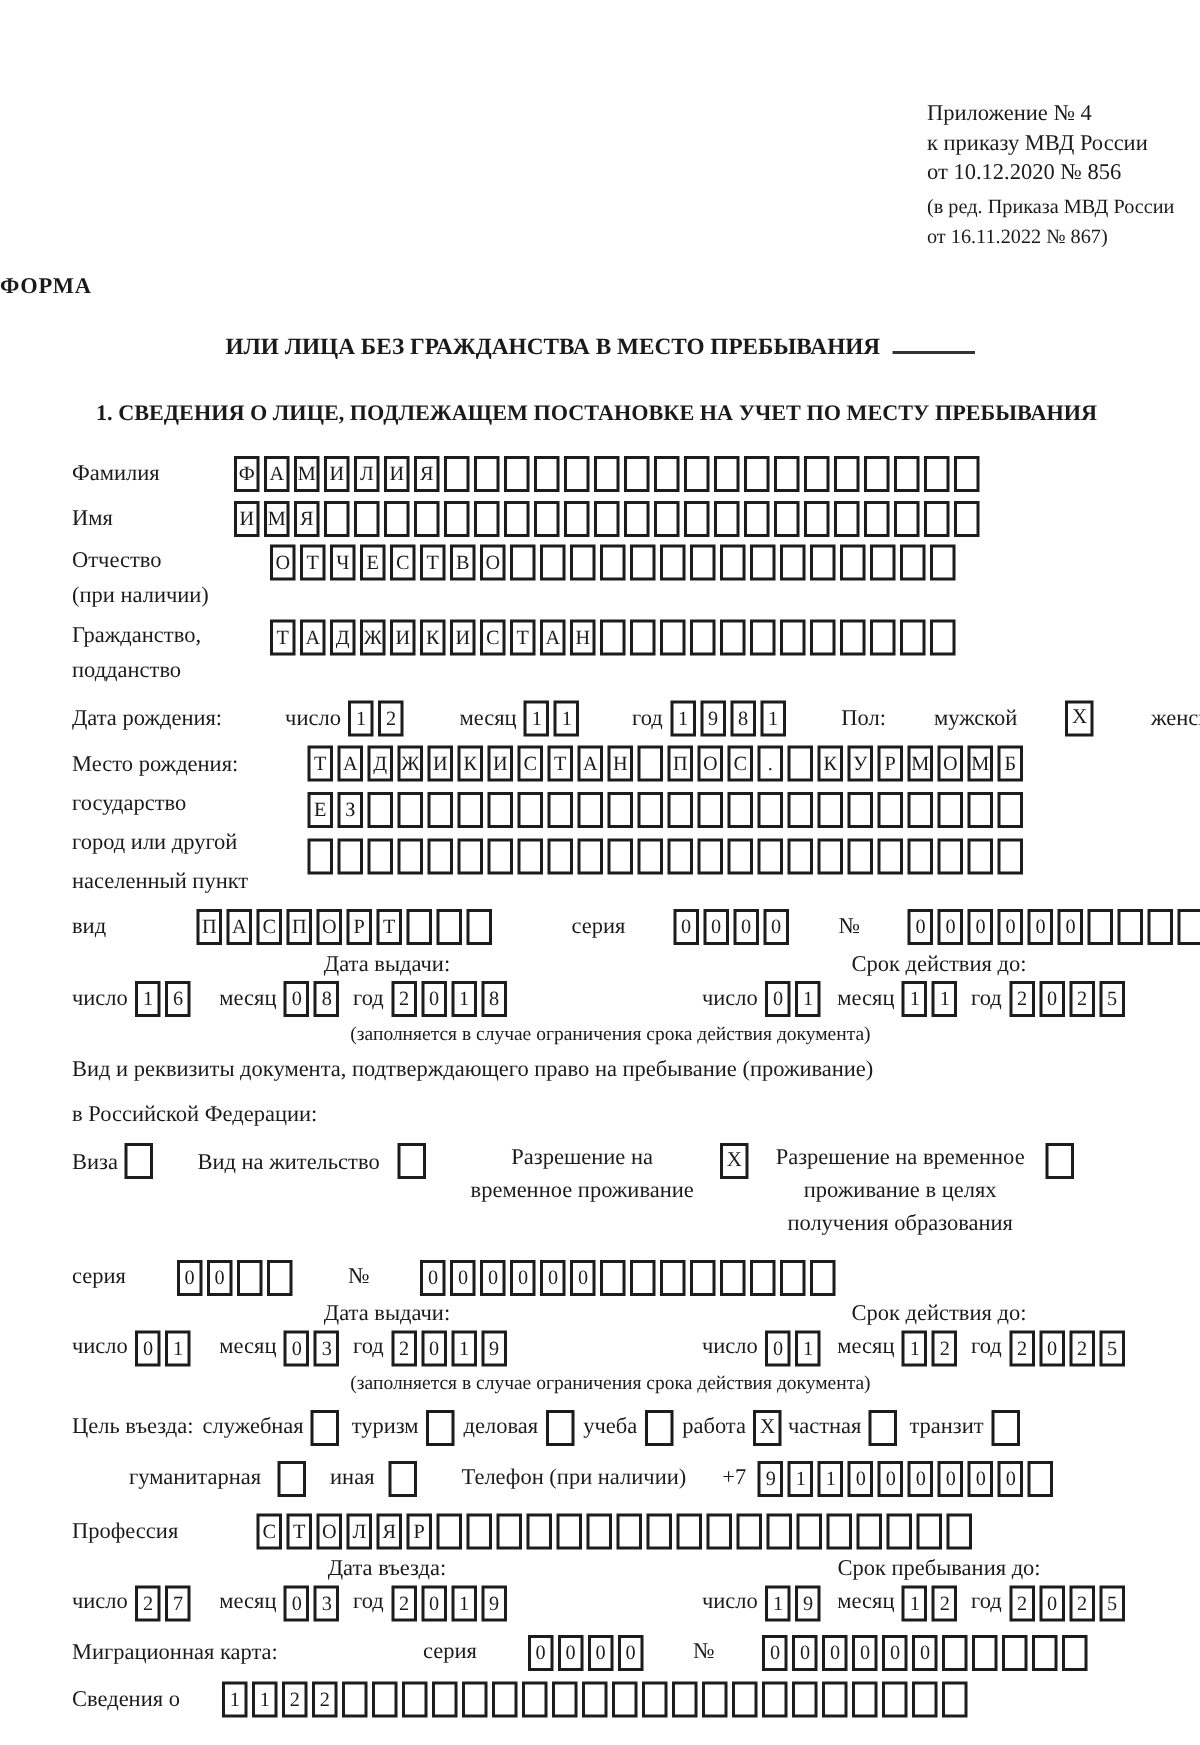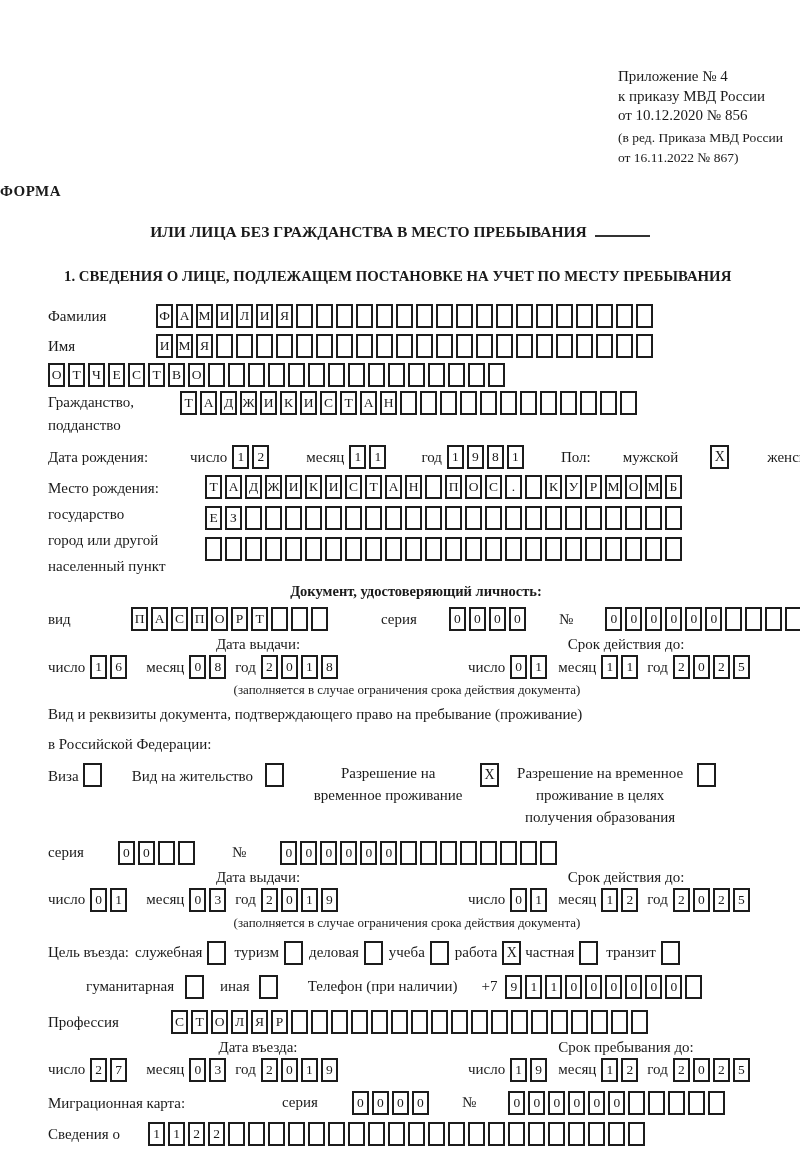--- a/index.html
+++ b/index.html
@@ -141,20 +141,24 @@
           <span class="cell"></span>
           <span class="cell"></span>
           <span class="cell"></span>
           <span class="cell"></span>
           <span class="cell"></span>
           <span class="cell"></span>
         </span>
     </div>
 
     <div class="frow" style="margin-top:4px">
+      <span class="mlabel" style="width:132px">
+        <span>Отчество</span><br>
+        <span>(при наличии)</span>
+      </span>
       <span class="cells">
           <span class="cell">О</span>
           <span class="cell">Т</span>
           <span class="cell">Ч</span>
           <span class="cell">Е</span>
           <span class="cell">С</span>
           <span class="cell">Т</span>
           <span class="cell">В</span>
           <span class="cell">О</span>
           <span class="cell"></span>
@@ -321,21 +325,20 @@
             <span class="cell"></span>
             <span class="cell"></span>
             <span class="cell"></span>
             <span class="cell"></span>
             <span class="cell"></span>
             <span class="cell"></span>
           </span>
       </span>
     </div>
 
-    <div class="doc-heading">Документ, удостоверяющий личность:</div>
 
     <div class="frow vcenter">
       <span class="flabel" style="width:57px">вид</span>
       <span class="cells">
           <span class="cell">П</span>
           <span class="cell">А</span>
           <span class="cell">С</span>
           <span class="cell">П</span>
           <span class="cell">О</span>
           <span class="cell">Р</span>

